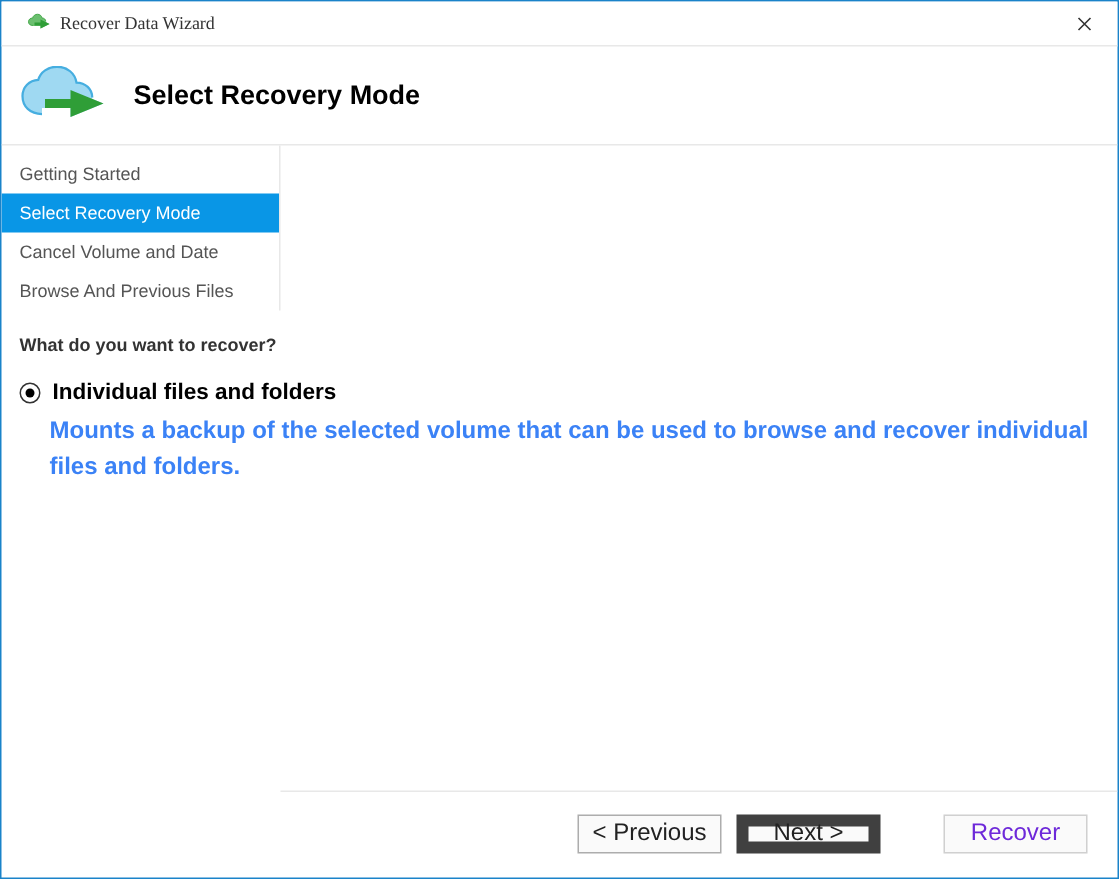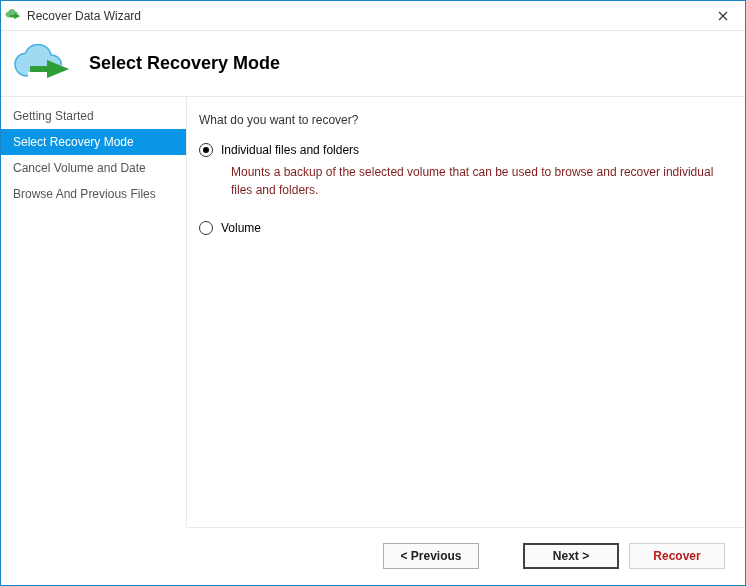--- a/index.html
+++ b/index.html
@@ -9,24 +9,25 @@
       background: #fff;
       width: 746px;
       height: 586px;
       overflow: hidden;
       border: 1px solid #1a83c9;
     }
     .titlebar {
       height: 30px;
       display: flex;
       align-items: center;
-      padding: 0 4px;
+      padding: 0 17px;
       background: #fff;
       border-bottom: 1px solid #e8e8e8;
       position: relative;
+      font-family: Liberation Serif, serif;
     }
     .titlebar .title-icon { width: 16px; height: 16px; margin-right: 6px; }
     .titlebar .title-text { color: #333; font-size: 12px; }
     .titlebar .close {
       position: absolute; right: 0; top: 0;
       width: 45px; height: 30px;
       display: flex; align-items: center; justify-content: center;
       cursor: pointer;
       font-size: 14px;
       color: #333;
@@ -38,20 +39,21 @@
       align-items: center;
       padding: 0 10px;
       border-bottom: 1px solid #e8e8e8;
     }
     .header .logo { width: 58px; height: 40px; margin-right: 18px; margin-left: 2px; }
     .header h1 { font-size: 18px; font-weight: 700; color: #000; }
 
     .body {
       display: flex;
       height: calc(586px - 30px - 66px - 58px - 2px);
+      flex-direction: column;
     }
     .sidebar {
       width: 186px;
       border-right: 1px solid #e8e8e8;
       padding-top: 6px;
     }
     .sidebar .item {
       padding: 6px 12px;
       font-size: 12px;
       color: #555;
@@ -59,64 +61,65 @@
     }
     .sidebar .item.active {
       background: #0996e6;
       color: #fff;
     }
 
     .content {
       flex: 1;
       padding: 16px 18px 16px 12px;
       color: #333;
+      font-weight: bold;
     }
     .content .prompt { margin-bottom: 16px; font-size: 12px; color: #333;}
     .option { margin-bottom: 22px; }
     .opt-row { display: flex; align-items: center; margin-bottom: 6px; }
     .radio {
       width: 14px; height: 14px; border: 1px solid #333; border-radius: 50%;
       margin-right: 8px; position: relative; flex-shrink: 0;
       background: #fff;
     }
     .radio.selected::after {
       content: ""; position: absolute; top: 3px; left: 3px;
       width: 6px; height: 6px; border-radius: 50%; background: #000;
     }
-    .opt-label { font-size: 12px; color: #000; }
-    .opt-desc { font-size: 12px; color: #7f1d1d; margin-left: 32px; line-height: 1.5; }
+    .opt-label { font-size: 15px; color: #000; }
+    .opt-desc { font-size: 16px; color: #3b82f6; margin-left: 20px; line-height: 1.5; }
 
     .footer {
       height: 56px;
       border-top: 1px solid #e8e8e8;
       display: flex;
       align-items: center;
       justify-content: flex-end;
       padding: 0 20px;
       gap: 10px;
       margin-left: 186px;
     }
     .btn {
       min-width: 96px;
       height: 26px;
       border: 1px solid #adadad;
       background: #fafafa;
-      font-size: 12px;
+      font-size: 16px;
       color: #222;
       cursor: pointer;
-      display: flex; align-items: center; justify-content: center; font-weight: bold;
+      display: flex; align-items: center; justify-content: center;
     }
     .btn.default {
-      border: 2px solid #404040;
-      margin-left: 34px;
+      border: 8px solid #404040;
     }
     .btn.disabled {
-      color: #b91c1c;
+      color: #6d28d9;
       border-color: #d0d0d0;
       cursor: default;
+      margin-left: 32px;
     }
   </style>
 </head>
 <body>
 
 <div class="titlebar">
   <span class="title-icon">
     <svg viewBox="0 0 16 16">
       <path d="M4 9 C2 9 1 8 1 6.5 C1 5 2.2 4 3.8 4 C4 2.5 5.5 1.5 7 1.5 C8.5 1.5 9.8 2.5 10 4 C11.5 4 12.5 5 12.5 6.3 C12.5 6.4 12.5 6.5 12.5 6.6 L9 6.6 L9 5 L15 8 L9 11 L9 9.4 L4 9.4 Z" fill="#6bbf6f"></path>
       <path d="M4 9 C2 9 1 8 1 6.5 C1 5 2.2 4 3.8 4 C4 2.5 5.5 1.5 7 1.5 C8.5 1.5 9.8 2.5 10 4 C11.5 4 12.5 5 12.5 6.3" fill="none" stroke="#3aa33f" stroke-width="0.6"></path>
@@ -155,24 +158,20 @@
 
     <div class="option">
       <div class="opt-row">
         <span class="radio selected"></span>
         <span class="opt-label">Individual files and folders</span>
       </div>
       <div class="opt-desc">Mounts a backup of the selected volume that can be used to browse and recover individual files and folders.</div>
     </div>
 
     <div class="option">
-      <div class="opt-row">
-        <span class="radio"></span>
-        <span class="opt-label">Volume</span>
-      </div>
     </div>
   </div>
 </div>
 
 <div class="footer">
   <button class="btn">&lt; Previous</button>
   <button class="btn default">Next &gt;</button>
   <button class="btn disabled">Recover</button>
 </div>
 

